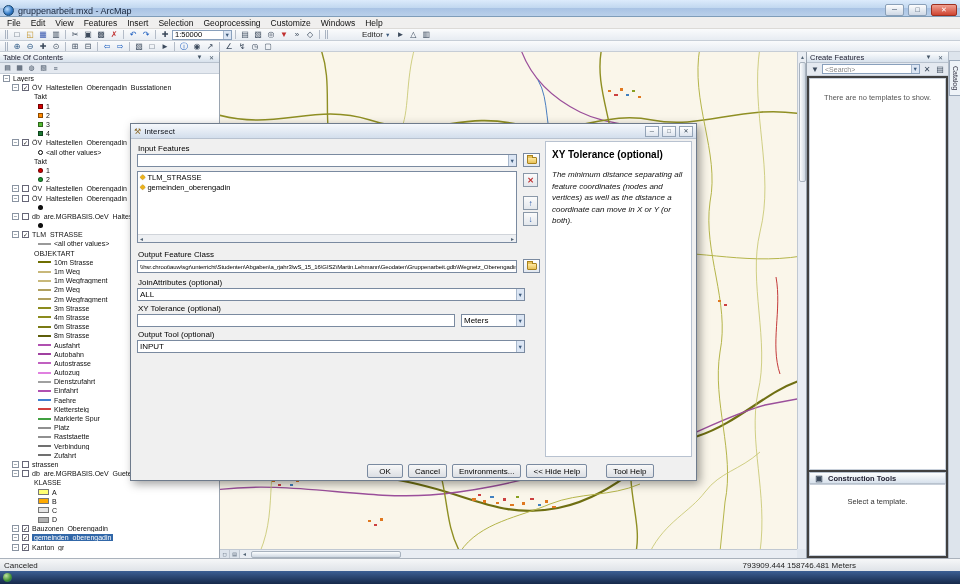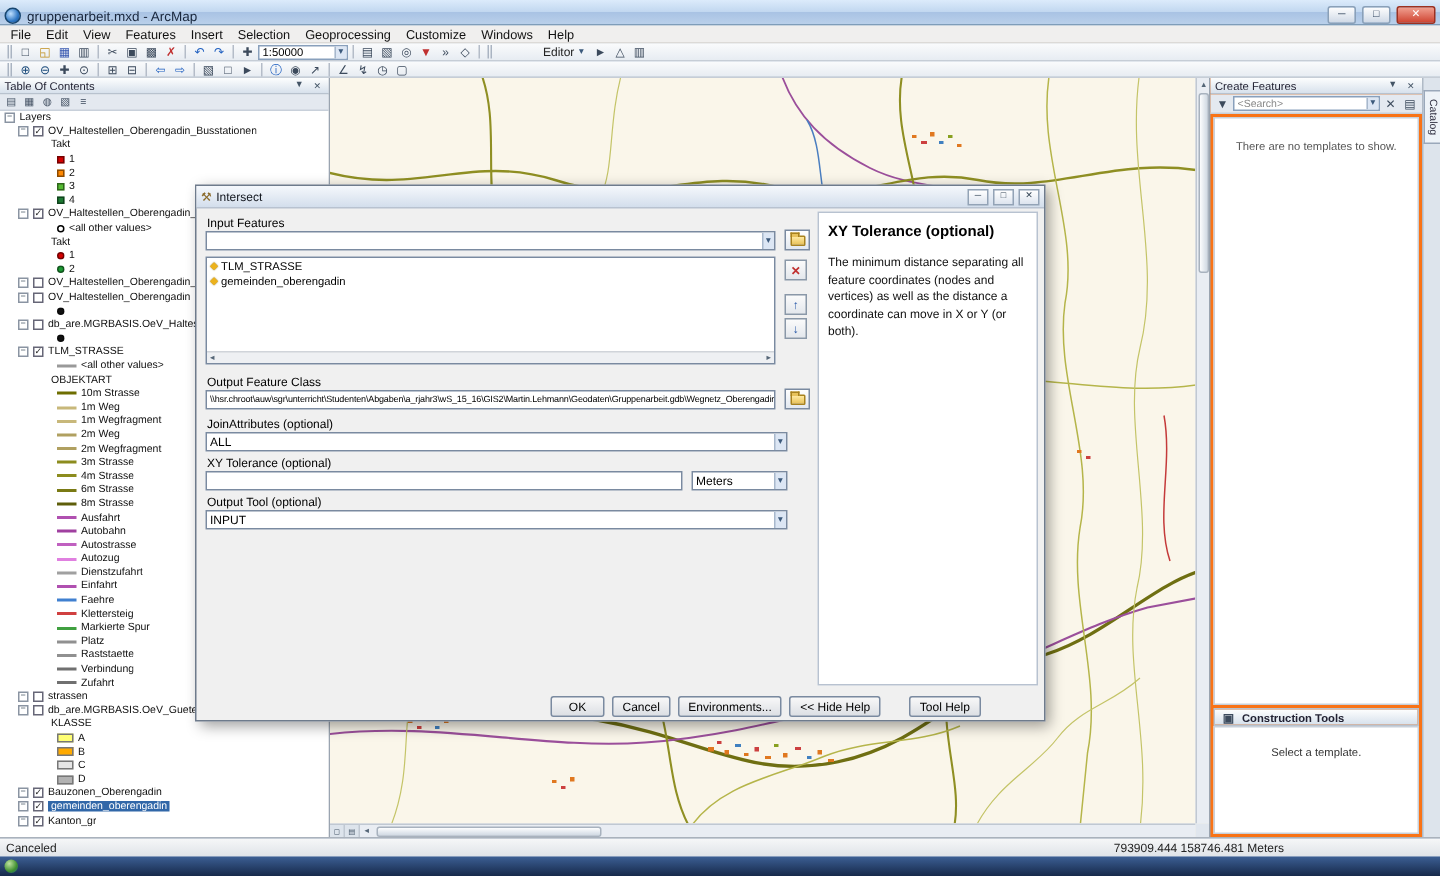--- a/index.html
+++ b/index.html
@@ -110,24 +110,24 @@
     background:linear-gradient(#fbfbfb,#e3e7ec);display:flex;align-items:center;justify-content:center;font-size:8px;}
   .side-btn.del{color:#c03030;font-weight:bold;}
   .side-btn.mv{color:#2858a8;}
   .dlg-buttons{position:absolute;left:236px;top:340px;display:flex;gap:5px;}
   .dlg-btn2{height:14px;min-width:36px;padding:0 6px;font-size:8px;border:1px solid #7a8aa0;border-radius:2px;
     background:linear-gradient(#f8f8f8,#dcdfe4);display:flex;align-items:center;justify-content:center;color:#000;}
   .dlg-btn2.sep-left{margin-left:14px;}
   .help-panel{position:absolute;left:414px;top:17px;width:147px;height:316px;background:#fff;
     border:1px solid #b8c2d0;padding:7px 6px;overflow:hidden;}
   .help-h{font-size:10px;font-weight:bold;margin-bottom:9px;color:#000;}
-  .help-b{font-size:8px;line-height:1.45;color:#101010;}
+  .help-b{font-size:8px;line-height:1.45;color:#101010;font-style:italic;}
 
   
-  .cf{position:absolute;left:806px;top:52px;width:142px;height:506px;background:#f97316;
+  .cf{position:absolute;left:806px;top:52px;width:142px;height:506px;background:#404040;
     border-left:1px solid #9aa4b0;display:flex;flex-direction:column;z-index:5;}
   .cf-toolbar{height:13px;flex:none;display:flex;align-items:center;gap:1px;padding:0 2px;
     background:#e4e9f0;border-bottom:1px solid #c8d0da;}
   .cf-search{flex:1;display:flex;align-items:center;background:#fff;border:1px solid #89a0bc;height:10px;
     font-size:7px;color:#888;padding-left:2px;overflow:hidden;}
   .cf-body{flex:1;background:#fff;border:1px solid #c8d0da;margin:2px;position:relative;}
   .cf-empty{text-align:center;margin-top:14px;color:#555;font-size:7.5px;}
   .ct-header{height:12px;flex:none;background:linear-gradient(#fdfefe,#d7e1ec);border:1px solid #b8c2ce;
     display:flex;align-items:center;gap:3px;font-size:7.5px;font-weight:bold;padding:0 3px;margin:0 2px;color:#223;}
   .ct-body{height:72px;flex:none;background:#fff;border:1px solid #c8d0da;margin:0 2px 2px;

